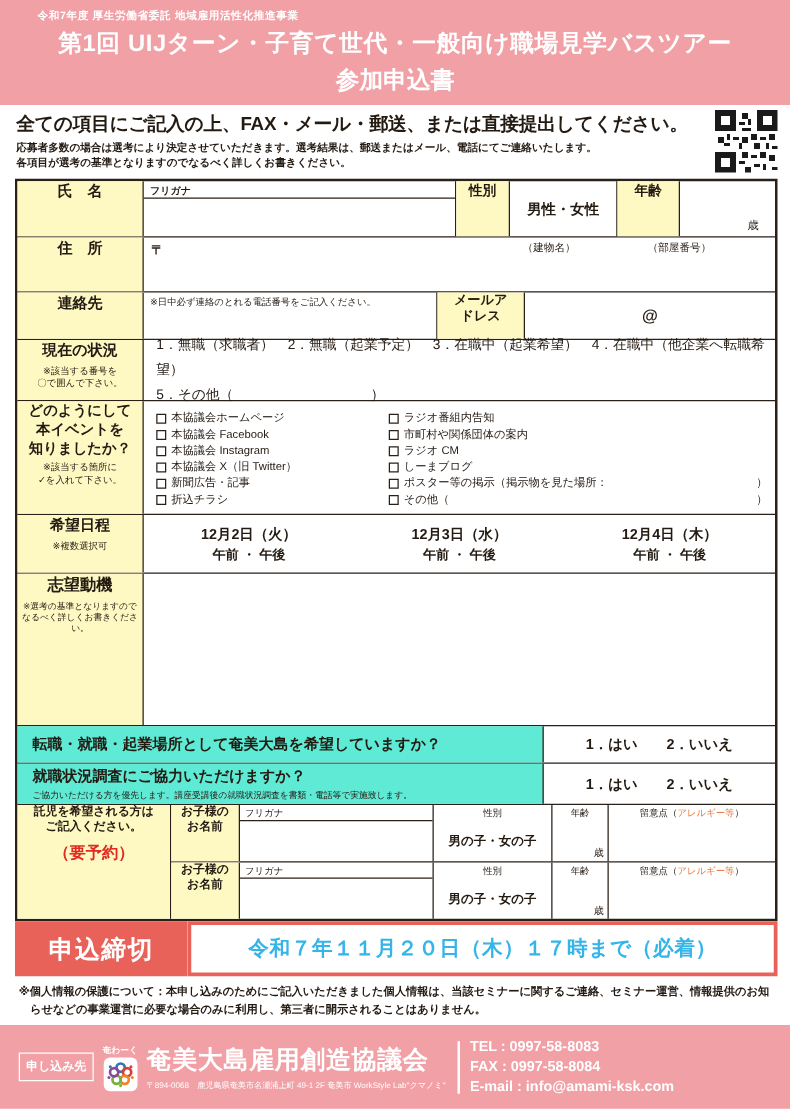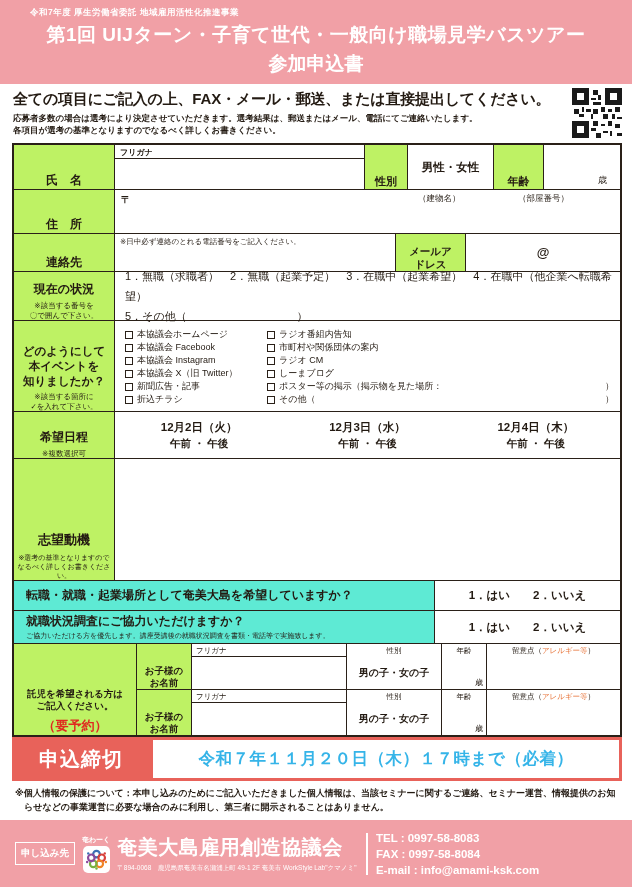--- a/index.html
+++ b/index.html
@@ -19,21 +19,21 @@
   .instructions { position:absolute; top:90px; left:13px; width:550px; }
   .inst-main { font-size:15px; font-weight:bold; letter-spacing:-.2px; }
   .inst-sub { font-size:8.5px; font-weight:bold; line-height:11.5px; margin-top:4px; }
   .qr { position:absolute; top:88px; left:572px; width:50px; height:50px; }
   
   .form-table { position:absolute; top:143px; left:12px; width:610px; border:2px solid #2a2018; background:#fff; }
   .row { display:flex; border-bottom:1.5px solid #2a2018; }
   .row:last-child { border-bottom:none; }
   .cell { border-right:1.2px solid #2a2018; position:relative; }
   .cell:last-child { border-right:none; }
-  .lab { background:#bef264; display:flex; flex-direction:column; align-items:center; justify-content:flex-end; text-align:center; }
+  .lab { background:#fef9c3; display:flex; flex-direction:column; align-items:center; justify-content:flex-start; text-align:center; }
   .lab .t { font-weight:bold; font-size:12px; }
   .lab .n { font-size:7.5px; line-height:9.5px; margin-top:3px; }
   .w-label { width:101px; }
   
   .r-name { height:45px; }
   .furi-cell { width:250px; display:flex; flex-direction:column; }
   .furi-strip { height:14px; border-bottom:1px solid #2a2018; font-size:8px; font-weight:bold; padding:2px 0 0 5px; }
   .fill { flex:1; }
   .sex-lab { width:43px; } .sex-lab .t { font-size:11px; }
   .sex-val { width:86px; display:flex; align-items:center; justify-content:center; font-size:11.5px; font-weight:bold; }
@@ -41,30 +41,30 @@
   .age-cell { width:67px; }
   .age-unit { position:absolute; right:4px; bottom:2px; font-size:9px; }
   
   .r-addr { height:44px; }
   .addr-cell { flex:1; }
   .addr-mark { position:absolute; top:3px; left:6px; font-size:10px; font-weight:bold; }
   .addr-bld { position:absolute; top:3px; left:303px; font-size:8.5px; }
   .addr-room { position:absolute; top:3px; left:403px; font-size:8.5px; }
   
   .r-contact { height:38px; }
-  .phone-cell { width:281px; }
+  .phone-cell { width:235px; }
   .phone-note { position:absolute; top:3px; left:5px; font-size:7.5px; }
   .mail-lab { width:70px; } .mail-lab .t { font-size:10.5px; line-height:13px; }
   .at-cell { flex:1; display:flex; align-items:center; justify-content:center; font-size:13px; font-weight:bold; }
   
   .r-status { height:49px; }
   .status-cell { flex:1; display:flex; flex-direction:column; justify-content:center; padding-left:10px; font-size:11px; line-height:20px; }
   
   .r-known { height:91px; }
-  .known-cell { flex:1; display:flex; padding:7px 6px 0 10px; }
+  .known-cell { flex:1; display:flex; padding:7px 6px 0 10px;gap:44px; }
   .kcol-l { width:142px; }
   .kcol-r { flex:1; display:flex; flex-direction:column; }
   .kitem { font-size:9px; line-height:13px; white-space:nowrap; display:flex; align-items:center; }
   .kitem .txt { flex:0 0 auto; }
   .kitem .sp { flex:1; }
   .chk { display:inline-block; width:8px; height:8px; border:1px solid #2a2018; margin-right:4px; flex:0 0 auto; background:#fff; }
   
   .r-dates { height:47px; }
   .date-col { flex:1; display:flex; flex-direction:column; align-items:center; justify-content:center; border-right:none; }
   .date-d { font-size:11.5px; font-weight:bold; }

